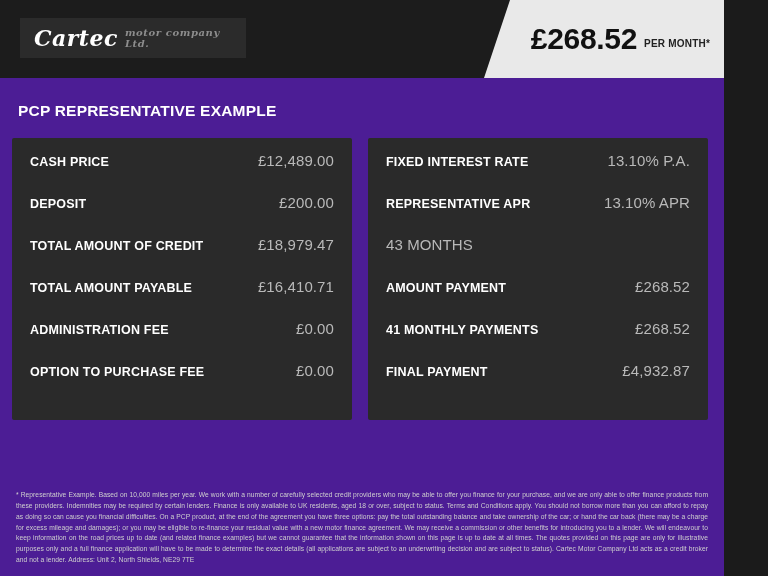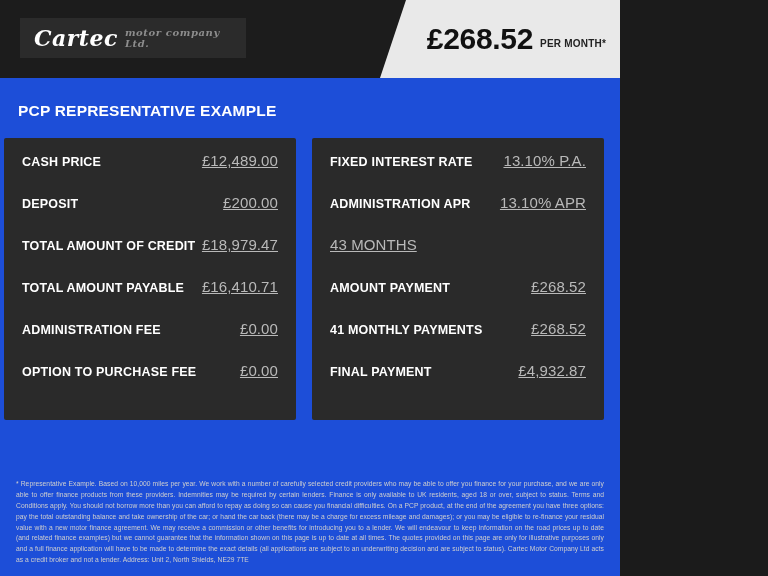--- a/index.html
+++ b/index.html
@@ -4,22 +4,22 @@
 <style>
   * { box-sizing: border-box; margin: 0; padding: 0; }
   html, body {
     width: 768px; height: 576px;
     background: #1b1b1b;
     font-family: "Liberation Sans", sans-serif;
     overflow: hidden;
   }
   .page {
     position: relative;
-    width: 620px; height: 576px;
-    background: #1d4ed8;
+    width: 724px; height: 576px;
+    background: #4c1d95;
   }
 
   
   .header {
     position: relative;
     height: 78px;
     background: #1c1c1c;
     overflow: hidden;
   }
   .header-white {
@@ -84,21 +84,21 @@
     font-size: 15.5px;
     font-weight: bold;
     letter-spacing: .2px;
     margin: 24px 0 0 18px;
   }
 
   
   .panels {
     display: flex;
     gap: 16px;
-    margin: 18px 16px 0 4px;
+    margin: 18px 16px 0 12px;
   }
   .panel {
     flex: 1;
     background: #2a2a2a;
     border-radius: 2px;
     padding: 14px 18px 16px 18px;
   }
   .row {
     display: flex;
     align-items: baseline;
@@ -109,21 +109,20 @@
     color: #ffffff;
     font-size: 12.5px;
     font-weight: bold;
     letter-spacing: .2px;
   }
   .row-value {
     color: #b9b9b9;
     font-size: 15px;
     font-weight: normal;
     letter-spacing: .1px;
-    text-decoration: underline;
   }
 
   
   .footnote {
     position: absolute;
     left: 16px; right: 16px;
     bottom: 10px;
     color: #cfcfcf;
     font-size: 6.7px;
     line-height: 1.62;
@@ -180,21 +179,21 @@
         <span class="row-value">£0.00</span>
       </div>
     </div>
 
     <div class="panel">
       <div class="row">
         <span class="row-label">FIXED INTEREST RATE</span>
         <span class="row-value">13.10% P.A.</span>
       </div>
       <div class="row">
-        <span class="row-label">ADMINISTRATION APR</span>
+        <span class="row-label">REPRESENTATIVE APR</span>
         <span class="row-value">13.10% APR</span>
       </div>
       <div class="row">
         <span class="row-value">43 MONTHS</span>
       </div>
       <div class="row">
         <span class="row-label">AMOUNT PAYMENT</span>
         <span class="row-value">£268.52</span>
       </div>
       <div class="row">

